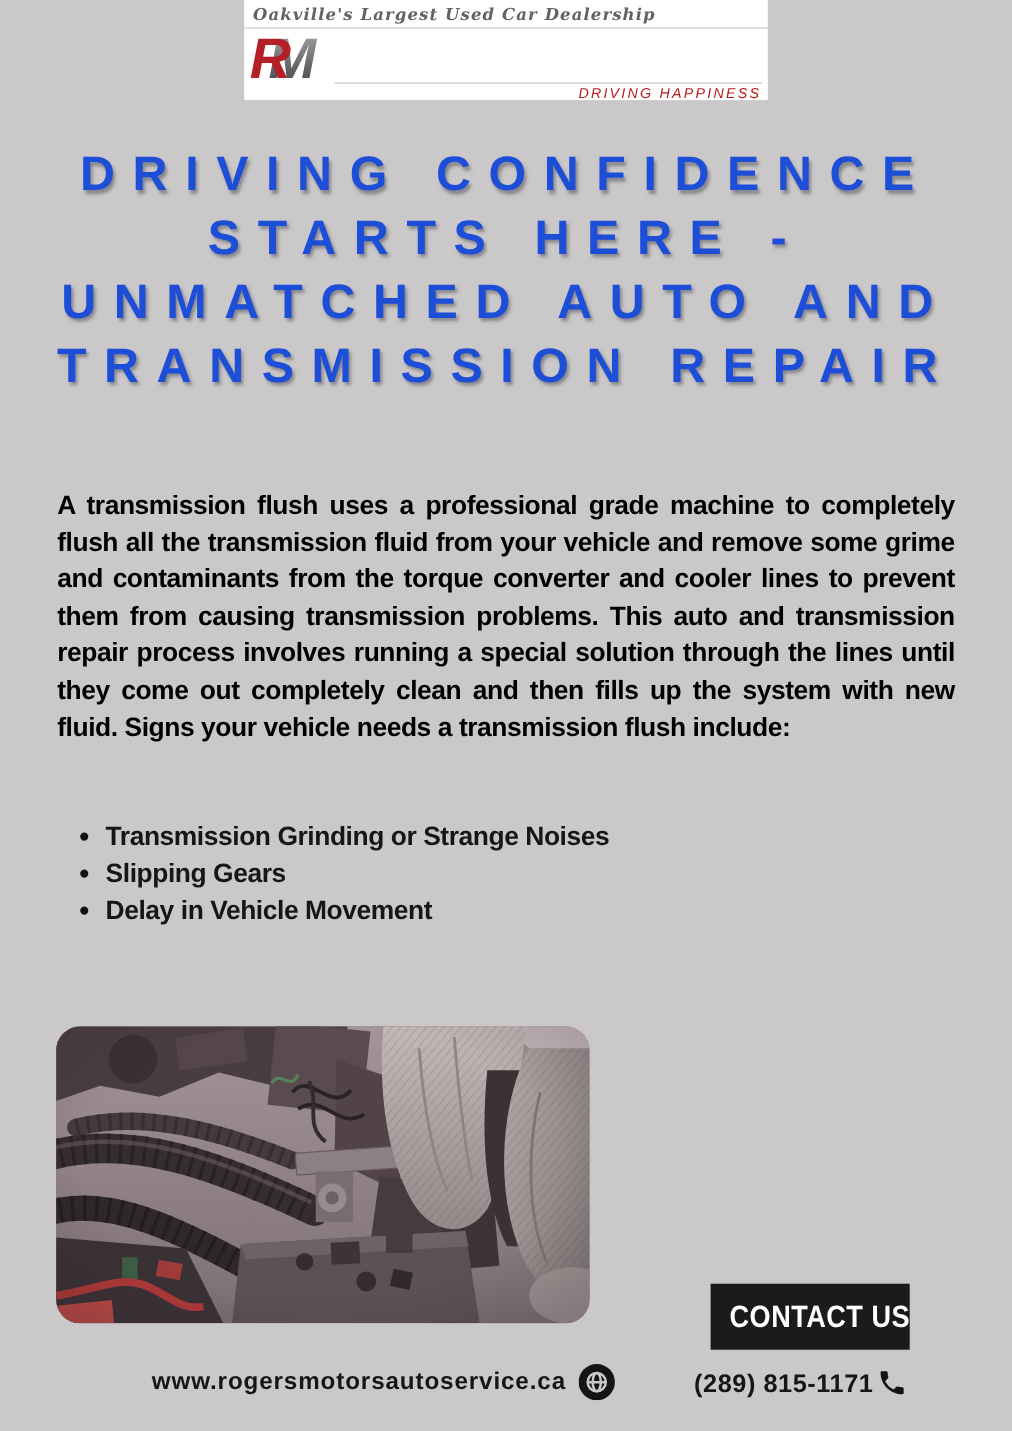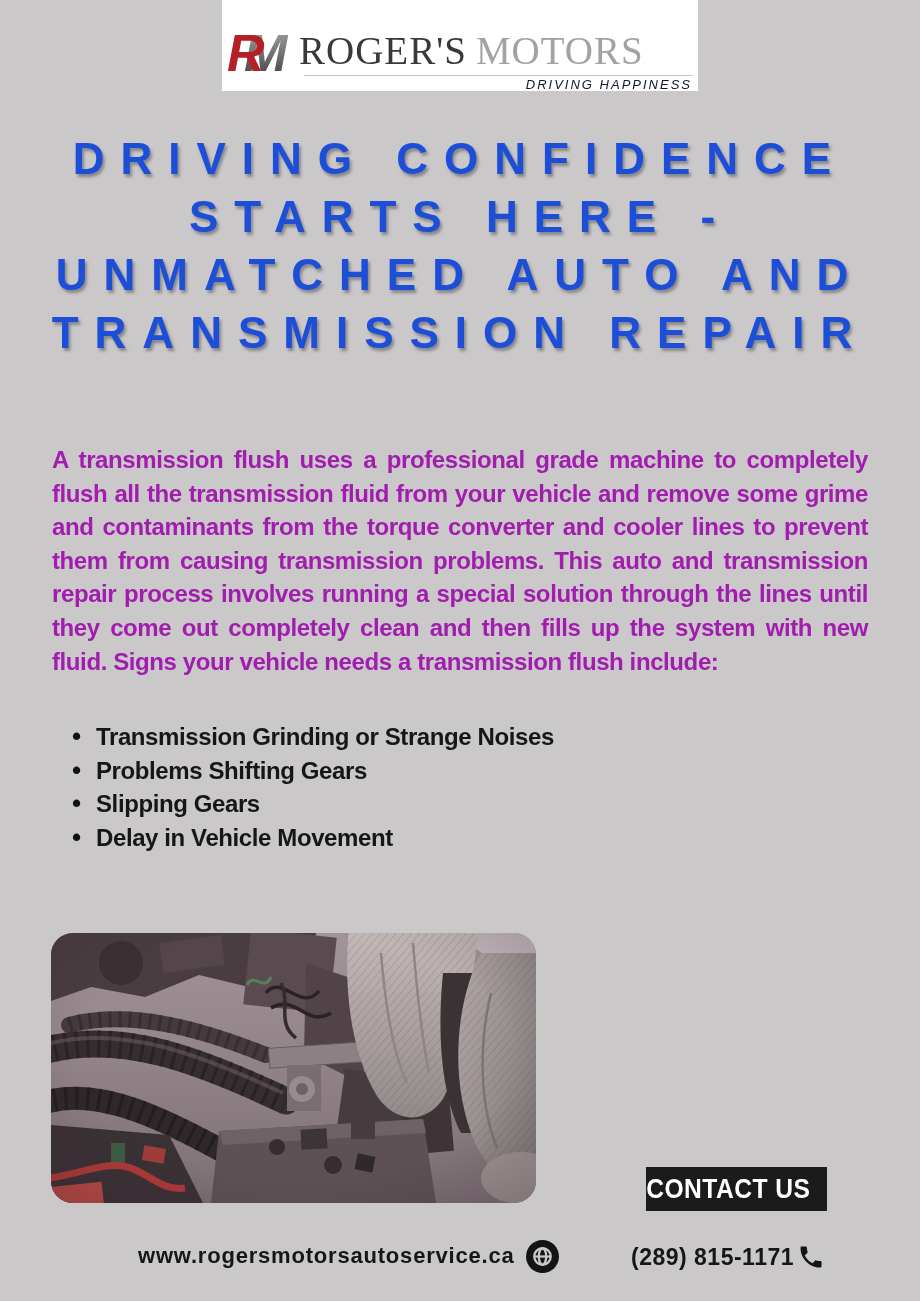--- a/index.html
+++ b/index.html
@@ -29,61 +29,61 @@
     letter-spacing:1px; white-space:nowrap; margin-left:4px;
   }
   .brand-primary{ color:#39393b; }
   .brand-secondary{ color:#a2a2a4; margin-left:9px; }
   .brand-underline{
     position:absolute; left:82px; right:5px; top:75px; height:1px;
     background:#c4c4c6;
   }
   .slogan{
     position:absolute; right:6px; top:77px; font-style:italic;
-    font-size:13px; letter-spacing:2px; color:#0f172a; white-space:nowrap;
+    font-size:13px; letter-spacing:2px; color:#b91c1c; white-space:nowrap;
   }
   
   .headline{
     position:absolute; top:130px; left:30px; right:30px; text-align:center;
     font-weight:bold; font-size:44px; line-height:58px; letter-spacing:16px;
     color:#1d4ed8;
     text-shadow:2px 3px 3px rgba(70,70,76,0.5);
     white-space:nowrap;
   }
   
   .intro{
     position:absolute; top:419px; left:52px; width:816px;
     font-weight:bold; font-size:24px; line-height:33.6px;
-    letter-spacing:-0.4px; color:#a21caf; text-align:justify;
+    letter-spacing:-0.4px; color:#000000; text-align:justify;
   }
   
   .signs{
-    position:absolute; top:720px; left:72px; right:60px;
+    position:absolute; top:744px; left:72px; right:60px;
     list-style:none; margin:0; padding:0;
   }
   .signs li{
     position:relative; padding-left:24px;
     font-weight:bold; font-size:24px; line-height:33.6px;
     letter-spacing:-0.4px; color:#161618;
   }
   .signs li::before{
     content:"\2022"; position:absolute; left:0; top:0;
     font-size:26px; color:#111;
   }
   
   .photo{
     position:absolute; left:51px; top:933px; width:485px; height:270px;
     border-radius:22px; overflow:hidden; background:#8d7f85;
   }
   .photo svg{ display:block; width:100%; height:100%; }
   
   .cta{
-    position:absolute; left:646px; top:1167px; width:181px; height:44px;
+    position:absolute; left:646px; top:1167px; width:181px; height:60px;
     background:#1b1b1b; color:#ffffff; border:none; cursor:pointer;
-    display:flex; align-items:center; justify-content:flex-end;
+    display:flex; align-items:center; justify-content:flex-start;
   }
   .cta span{
     font-family:"Liberation Sans",sans-serif; font-weight:bold;
     font-size:28px; letter-spacing:0.5px; transform:scaleX(0.88);
     white-space:nowrap;
   }
   
   .footer-site{
     position:absolute; left:138px; top:1238px; height:36px;
     display:flex; align-items:center; gap:11px;
@@ -97,52 +97,49 @@
     white-space:nowrap;
   }
   .globe-icon,.phone-icon{ display:block; }
 </style>
 </head>
 <body>
 
 <div class="page">
 
   <div class="header-card">
+    <div class="script-tagline">Oakville's Largest Used Car Dealership</div>
     <div class="logo-row">
       <svg class="monogram" viewBox="0 0 68 48" aria-hidden="true">
         <defs>
           <linearGradient id="mgrad" x1="0" y1="0" x2="0" y2="1">
             <stop offset="0" stop-color="#a9a9ab"></stop>
             <stop offset="0.5" stop-color="#737375"></stop>
             <stop offset="1" stop-color="#3d3d3f"></stop>
           </linearGradient>
         </defs>
         <text x="17" y="45" font-family="Liberation Sans, sans-serif" font-size="52" font-weight="bold" font-style="italic" fill="url(#mgrad)">M</text>
         <text x="0" y="45" font-family="Liberation Sans, sans-serif" font-size="52" font-weight="bold" font-style="italic" fill="#b42025">R</text>
       </svg>
-      <div class="brand-name">
-        <span class="brand-primary">ROGER'S</span><span class="brand-secondary">MOTORS</span>
-      </div>
     </div>
     <div class="brand-underline"></div>
     <div class="slogan">DRIVING HAPPINESS</div>
   </div>
 
   <div class="headline">
     <div>DRIVING CONFIDENCE</div>
     <div>STARTS HERE -</div>
     <div>UNMATCHED AUTO AND</div>
     <div>TRANSMISSION REPAIR</div>
   </div>
 
   <p class="intro">A transmission flush uses a professional grade machine to completely flush all the transmission fluid from your vehicle and remove some grime and contaminants from the torque converter and cooler lines to prevent them from causing transmission problems. This auto and transmission repair process involves running a special solution through the lines until they come out completely clean and then fills up the system with new fluid. Signs your vehicle needs a transmission flush include:</p>
 
   <ul class="signs">
     <li>Transmission Grinding or Strange Noises</li>
-    <li>Problems Shifting Gears</li>
     <li>Slipping Gears</li>
     <li>Delay in Vehicle Movement</li>
   </ul>
 
   <div class="photo">
     <svg viewBox="0 0 485 270" preserveAspectRatio="none" aria-hidden="true">
       <defs>
         <linearGradient id="pbg" x1="0" y1="0" x2="0" y2="1">
           <stop offset="0" stop-color="#a3949a"></stop>
           <stop offset="1" stop-color="#7d7075"></stop>

